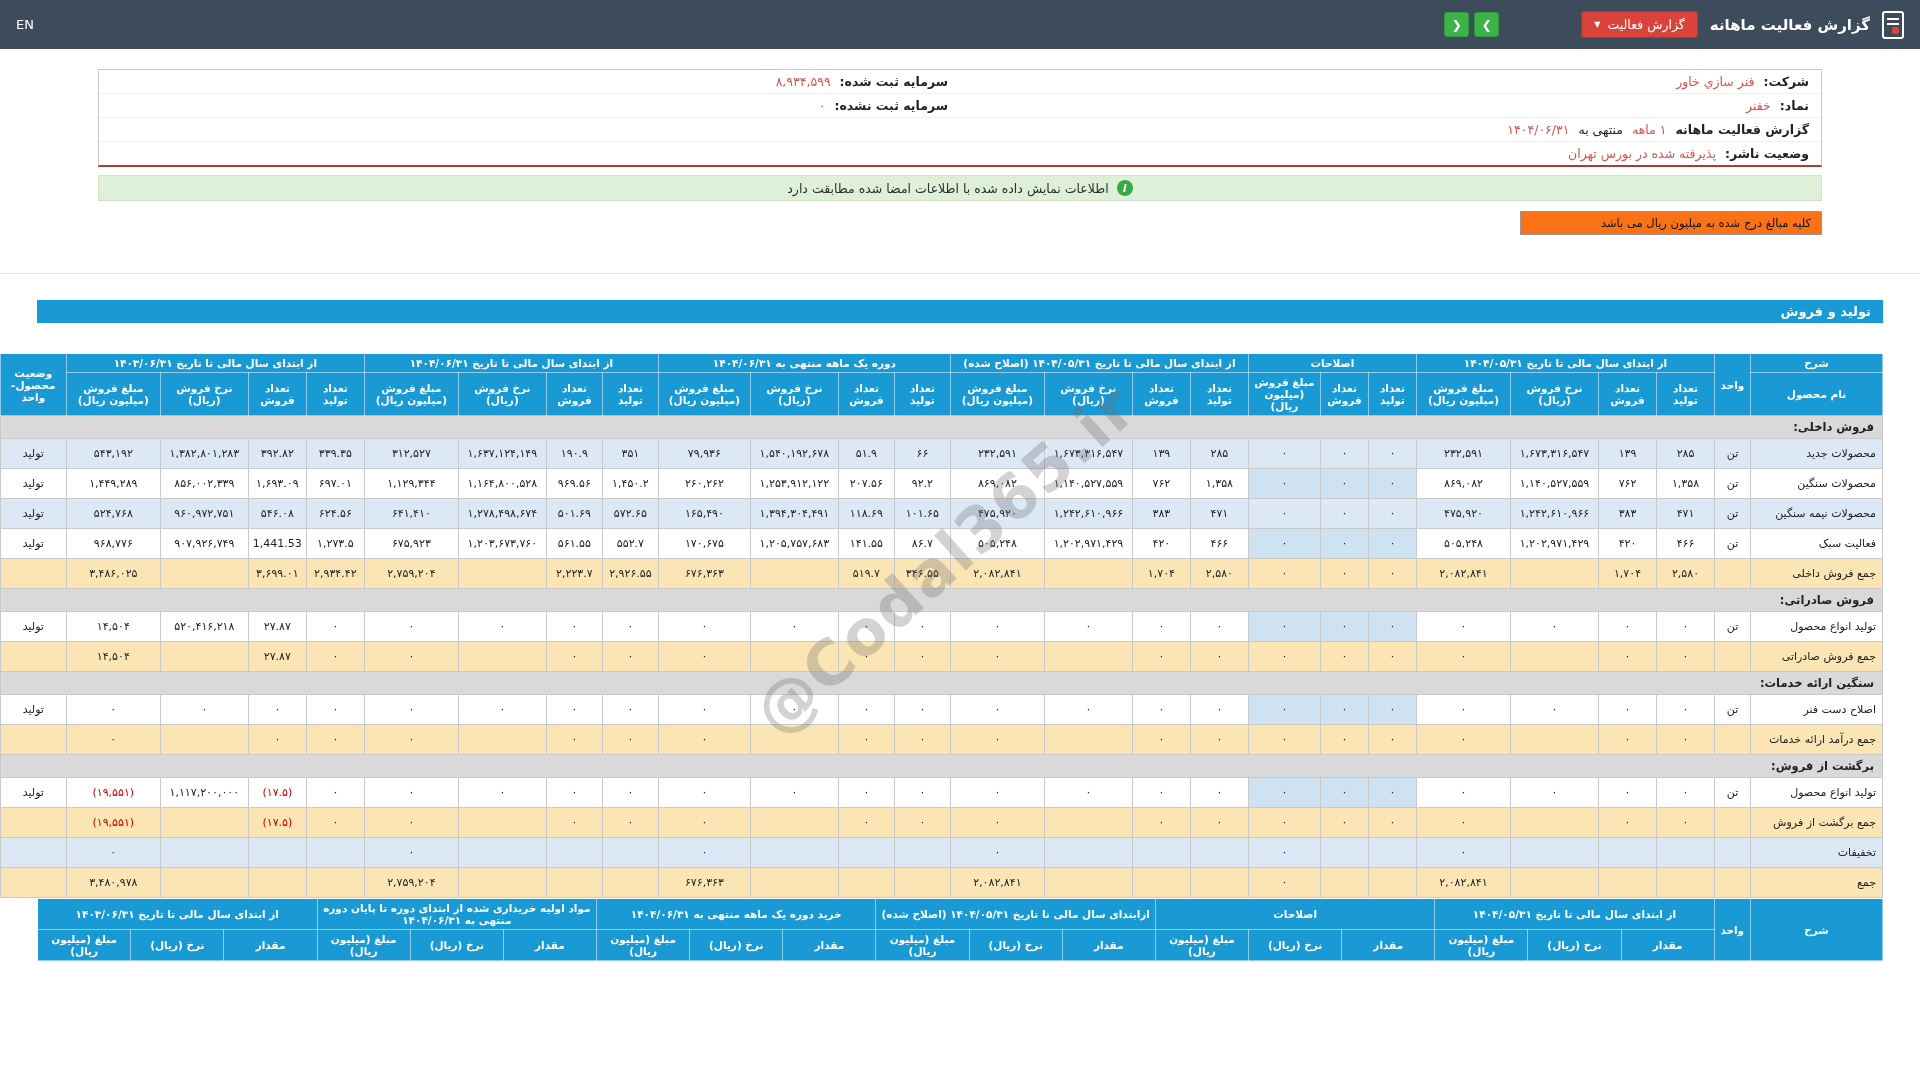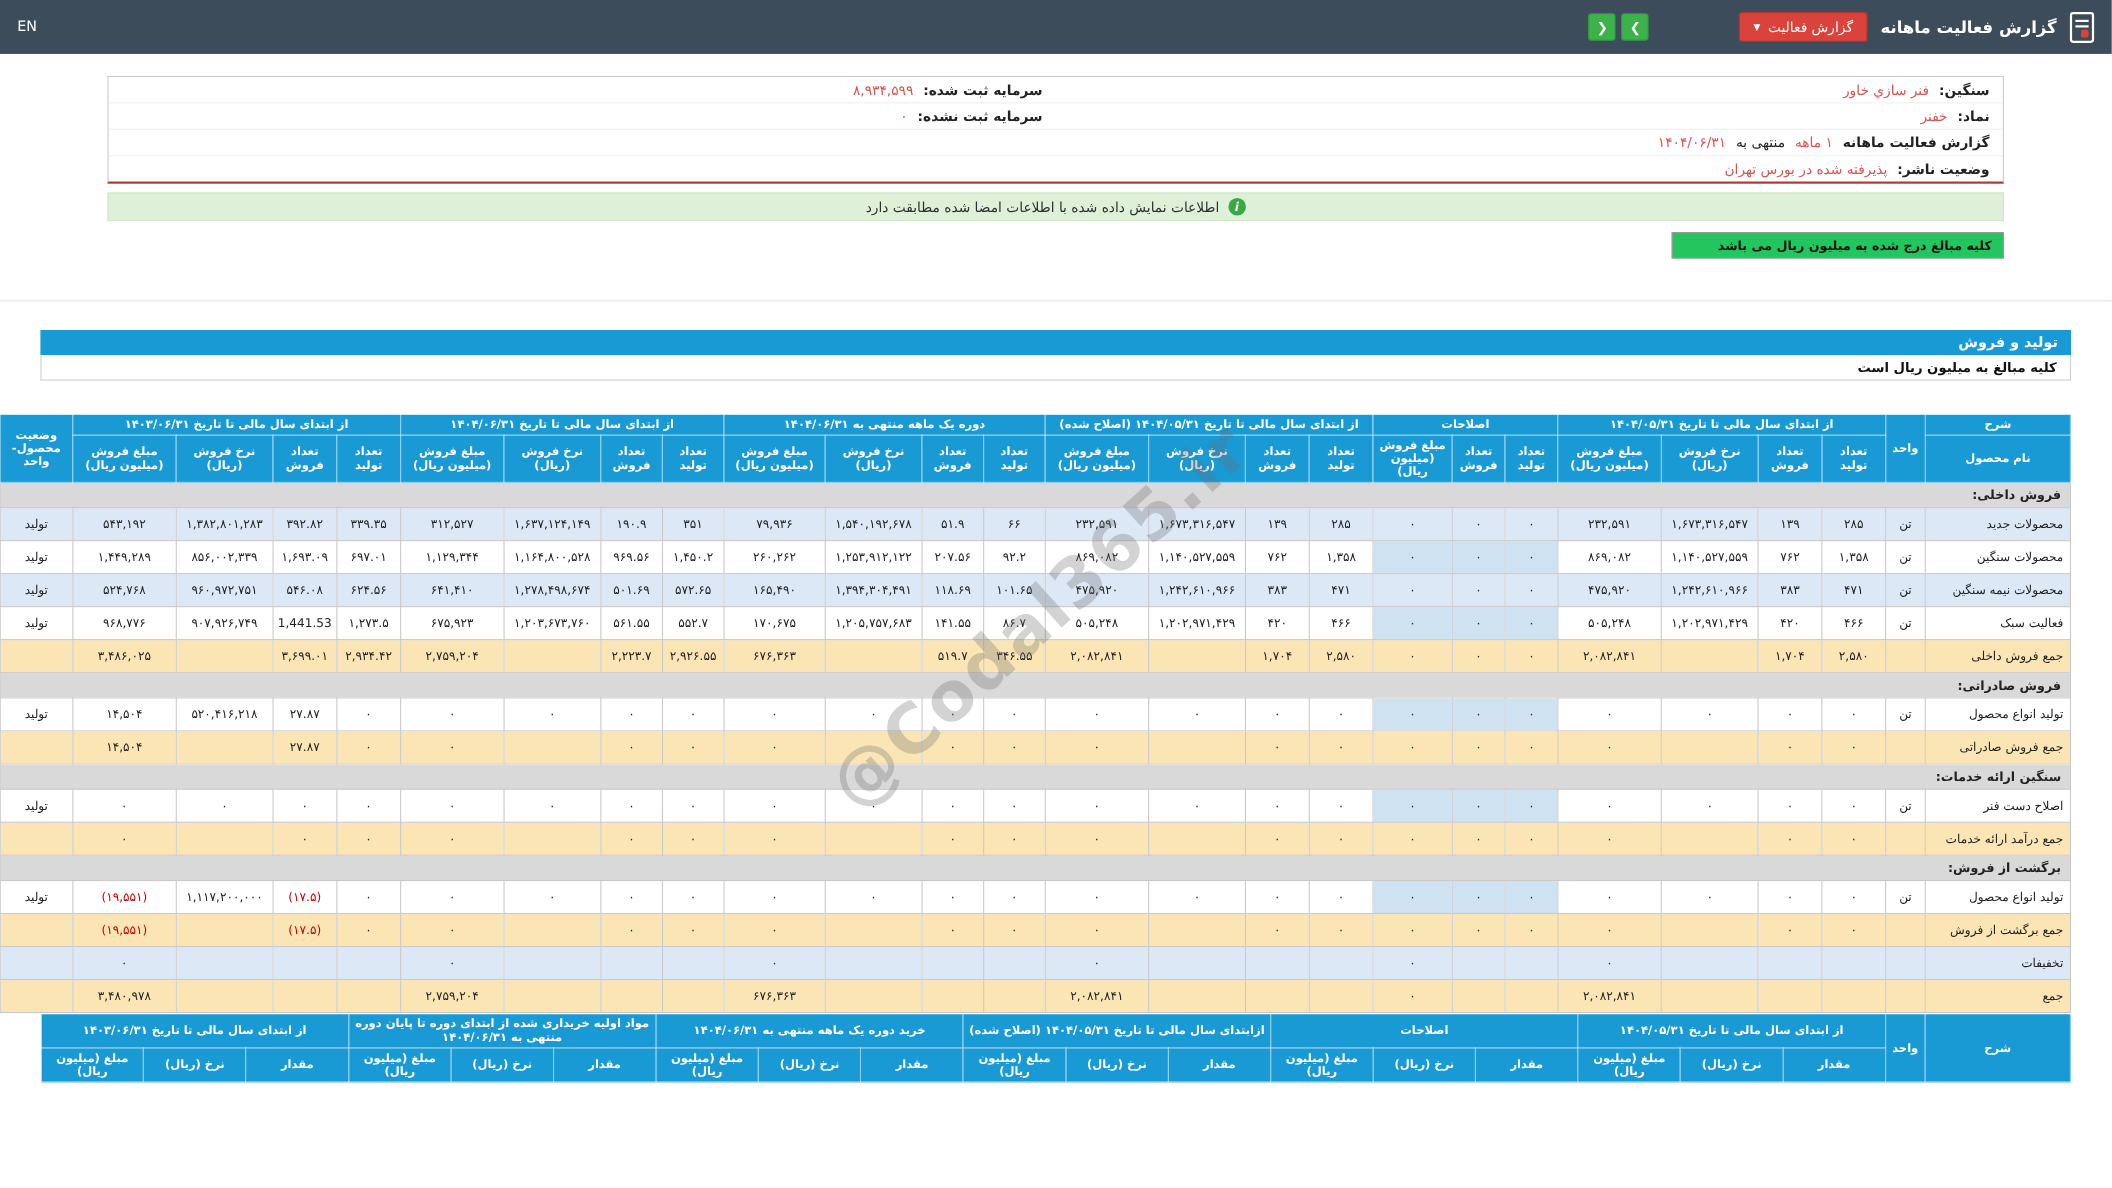--- a/index.html
+++ b/index.html
@@ -33,21 +33,21 @@
   .mid{color:#222;margin-right:5px}
 
   
   .green-bar{margin:8px 98px 0;background:#dff0d8;border:1px solid #d0e6c4;padding:4px 0;
     display:flex;align-items:center;justify-content:center;gap:8px;font-size:12.5px;color:#2e2e2e}
   .info-icon{width:16px;height:16px;border-radius:50%;background:#3aa845;color:#fff;
     display:inline-flex;align-items:center;justify-content:center;font-size:11px;font-weight:bold;font-style:italic;flex:0 0 auto}
 
   
   .note-box{margin:10px 98px 0;width:302px;border:1px solid #9a9a9a;padding:4px 10px;
-    font-size:11.5px;font-weight:bold;color:#111;background:#22c55e}
+    font-size:11.5px;font-weight:normal;color:#111;background:#f97316}
 
   .divider{margin-top:38px;border-top:1px solid #e2e2e2}
 
   
   .section-bar{margin:26px 37px 0;background:#1a9ad5;color:#fff;font-weight:bold;font-size:13px;padding:4px 12px}
   .amounts-bar{margin:0 37px;border:1px solid #cfcfcf;border-top:none;background:#fff;
     padding:4px 12px;font-weight:bold;font-size:12px;color:#111}
 
   
   table{margin:30px 37px 0;width:1846px;border-collapse:collapse;table-layout:fixed;font-size:11px}
@@ -85,21 +85,21 @@
       <button class="arrow-btn">❯</button>
       <button class="arrow-btn">❮</button>
     </span>
     <span class="spacer"></span>
     <a class="lang">EN</a>
   </header>
 
   <div class="info-box">
     <div class="info-row">
       <div class="info-cell">
-        <span class="lbl">سنگین:</span>
+        <span class="lbl">شرکت:</span>
         <span class="val">فنر سازي خاور</span>
       </div>
       <div class="info-cell">
         <span class="lbl">سرمایه ثبت شده:</span>
         <span class="val">۸,۹۳۴,۵۹۹</span>
       </div>
     </div>
     <div class="info-row">
       <div class="info-cell">
         <span class="lbl">نماد:</span>
@@ -129,21 +129,20 @@
   <div class="green-bar">
     <span class="info-icon">i</span>
     <span>اطلاعات نمایش داده شده با اطلاعات امضا شده مطابقت دارد</span>
   </div>
 
   <div class="note-box">کلیه مبالغ درج شده به میلیون ریال می باشد</div>
 
   <div class="divider"></div>
 
   <div class="section-bar">تولید و فروش</div>
-  <div class="amounts-bar">کلیه مبالغ به میلیون ریال است</div>
 
   <table id="sales-table">
       <colgroup>
         <col style="width:132px">
         <col style="width:36px">
         <col style="width:58px">
         <col style="width:58px">
         <col style="width:88px">
         <col style="width:94px">
         <col style="width:48px">

